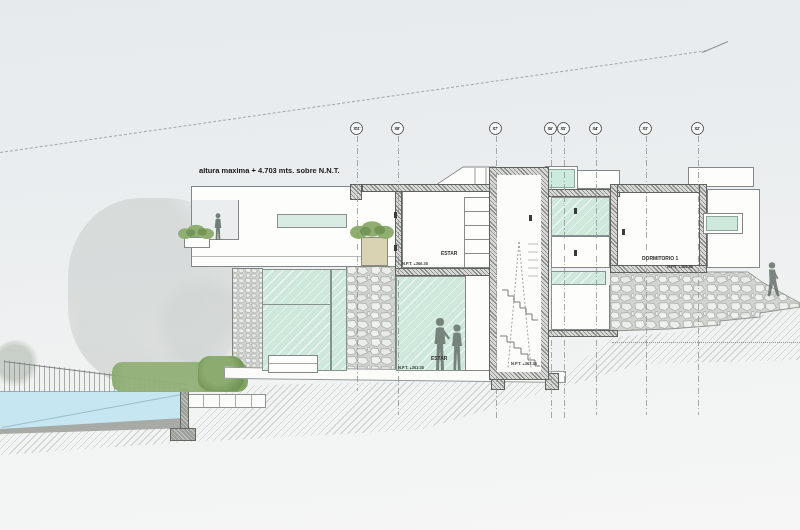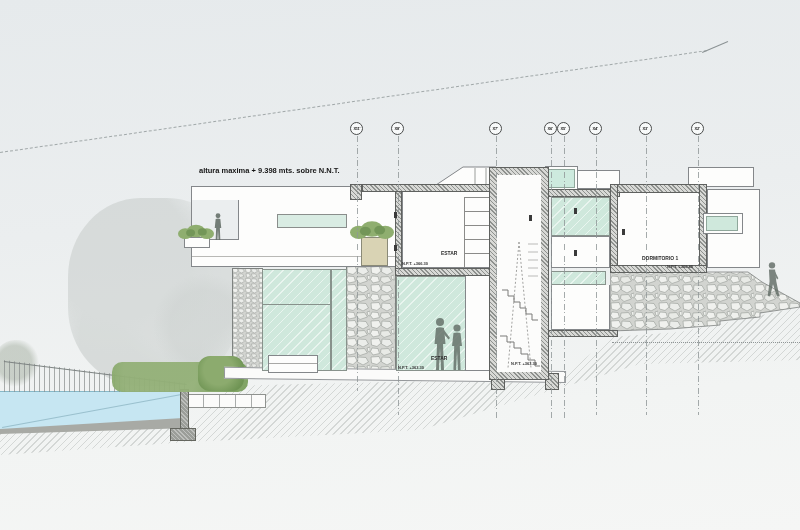--- a/index.html
+++ b/index.html
@@ -237,21 +237,21 @@
       <span>X2'</span>
     </div>
 
   <div class="abs z8 marker" style="left:394px;top:212px;"></div>
   <div class="abs z8 marker" style="left:394px;top:245px;"></div>
   <div class="abs z8 marker" style="left:529px;top:215px;"></div>
   <div class="abs z8 marker" style="left:574px;top:208px;"></div>
   <div class="abs z8 marker" style="left:622px;top:229px;"></div>
   <div class="abs z8 marker" style="left:574px;top:250px;"></div>
 
-  <div class="t z8" style="left:199px;top:166px;font-size:7.5px;font-weight:bold;color:#161616;">altura maxima + 9.398 mts. sobre N.N.T.</div>
+  <div class="t z8" style="left:199px;top:166px;font-size:7.5px;font-weight:bold;color:#161616;">altura maxima + 4.703 mts. sobre N.N.T.</div>
 
   <div class="t t-small z8" style="left:441px;top:249px;">ESTAR</div>
   <div class="t t-tiny  z8" style="left:402px;top:259px;">N.P.T. +366.30</div>
 
   <div class="t t-small z8" style="left:431px;top:354px;">ESTAR</div>
   <div class="t t-tiny  z8" style="left:398px;top:363px;">N.P.T. +363.30</div>
 
   <div class="t t-tiny  z8" style="left:511px;top:359px;">N.P.T. +363.30</div>
 
   <div class="t t-small z8" style="left:642px;top:254px;">DORMITORIO 1</div>

